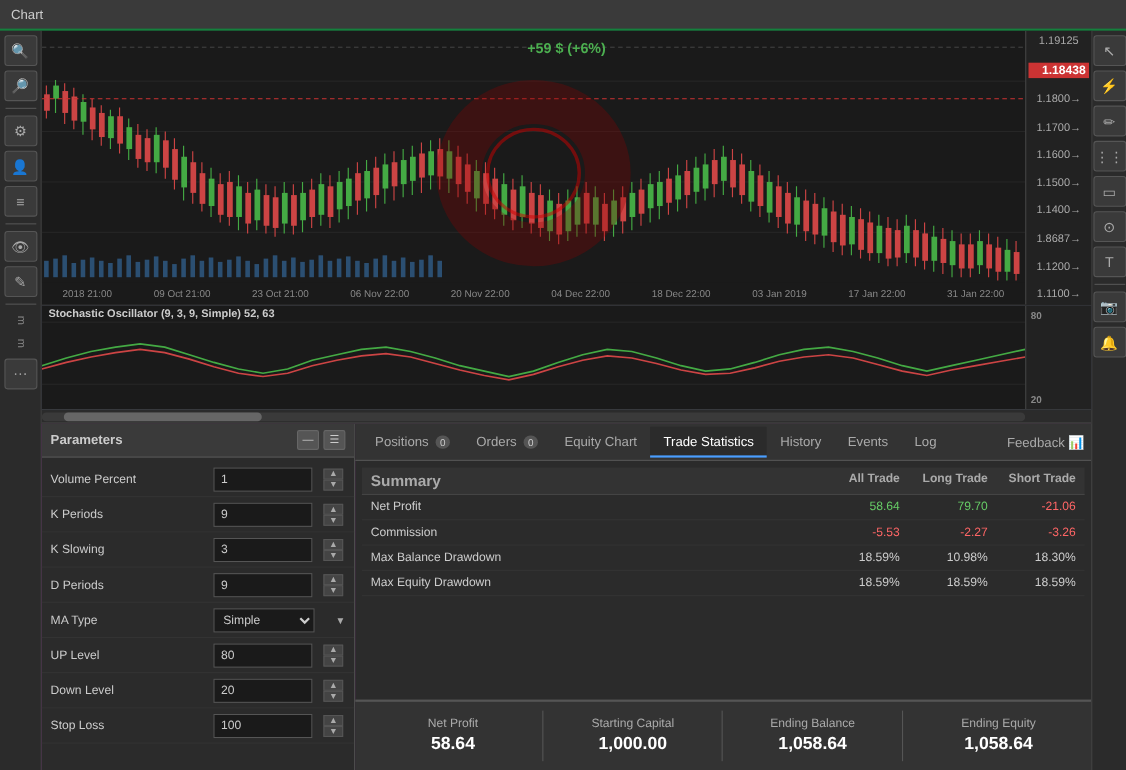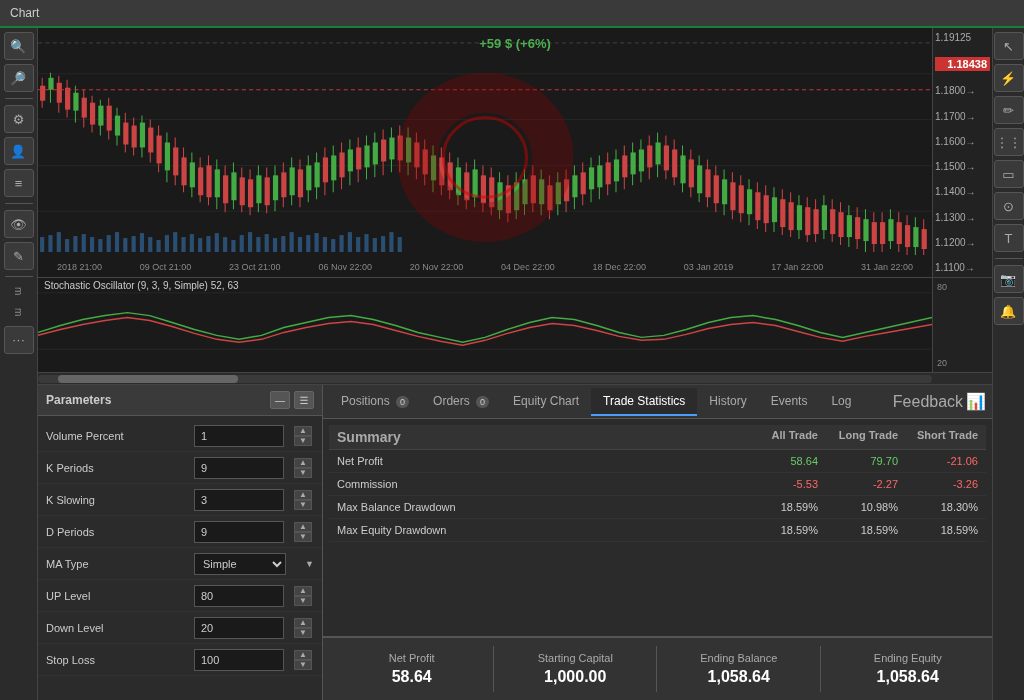--- a/index.html
+++ b/index.html
@@ -107,21 +107,21 @@
       background: #222;
       border-left: 1px solid #444;
       display: flex;
       flex-direction: column;
       justify-content: space-between;
       padding: 4px 2px;
     }
     .price-label {
       font-size: 10px;
       color: #aaa;
-      text-align: left;
+      text-align: center;
     }
     .price-current {
       background: #cc3333;
       color: white;
       font-size: 11px;
       padding: 1px 3px;
       text-align: right;
       font-weight: bold;
     }
 
@@ -149,20 +149,21 @@
       color: #888;
     }
 
     
     .oscillator-area {
       background: #0f172a;
       height: 95px;
       position: relative;
       border-bottom: 1px solid #444;
       overflow: hidden;
+      font-weight: bold;
     }
     .oscillator-title {
       position: absolute;
       top: 2px;
       left: 6px;
       font-size: 10px;
       color: #ccc;
       z-index: 5;
     }
     .oscillator-close {
@@ -376,21 +377,21 @@
       background: #555;
       color: #ccc;
       font-size: 9px;
       padding: 1px 4px;
       border-radius: 8px;
       margin-left: 3px;
     }
     .tab-feedback {
       margin-left: auto;
       color: #aaa;
-      font-size: 16px;
+      font-size: 12px;
       cursor: pointer;
       display: flex;
       align-items: center;
       gap: 3px;
     }
 
     .stats-content {
       flex: 1;
       overflow-y: auto;
       padding: 6px;
@@ -903,21 +904,21 @@
       </div>
 
       <div class="price-axis">
         <div class="price-label">1.19125</div>
         <div class="price-current">1.18438</div>
         <div class="price-label">1.1800→</div>
         <div class="price-label">1.1700→</div>
         <div class="price-label">1.1600→</div>
         <div class="price-label">1.1500→</div>
         <div class="price-label">1.1400→</div>
-        <div class="price-label">1.1300→</div>
+        <div class="price-label">1.8687→</div>
         <div class="price-label">1.1200→</div>
         <div class="price-label">1.1100→</div>
       </div>
 
       <div class="time-axis">
         <span class="time-label">2018 21:00</span>
         <span class="time-label">09 Oct 21:00</span>
         <span class="time-label">23 Oct 21:00</span>
         <span class="time-label">06 Nov 22:00</span>
         <span class="time-label">20 Nov 22:00</span>

